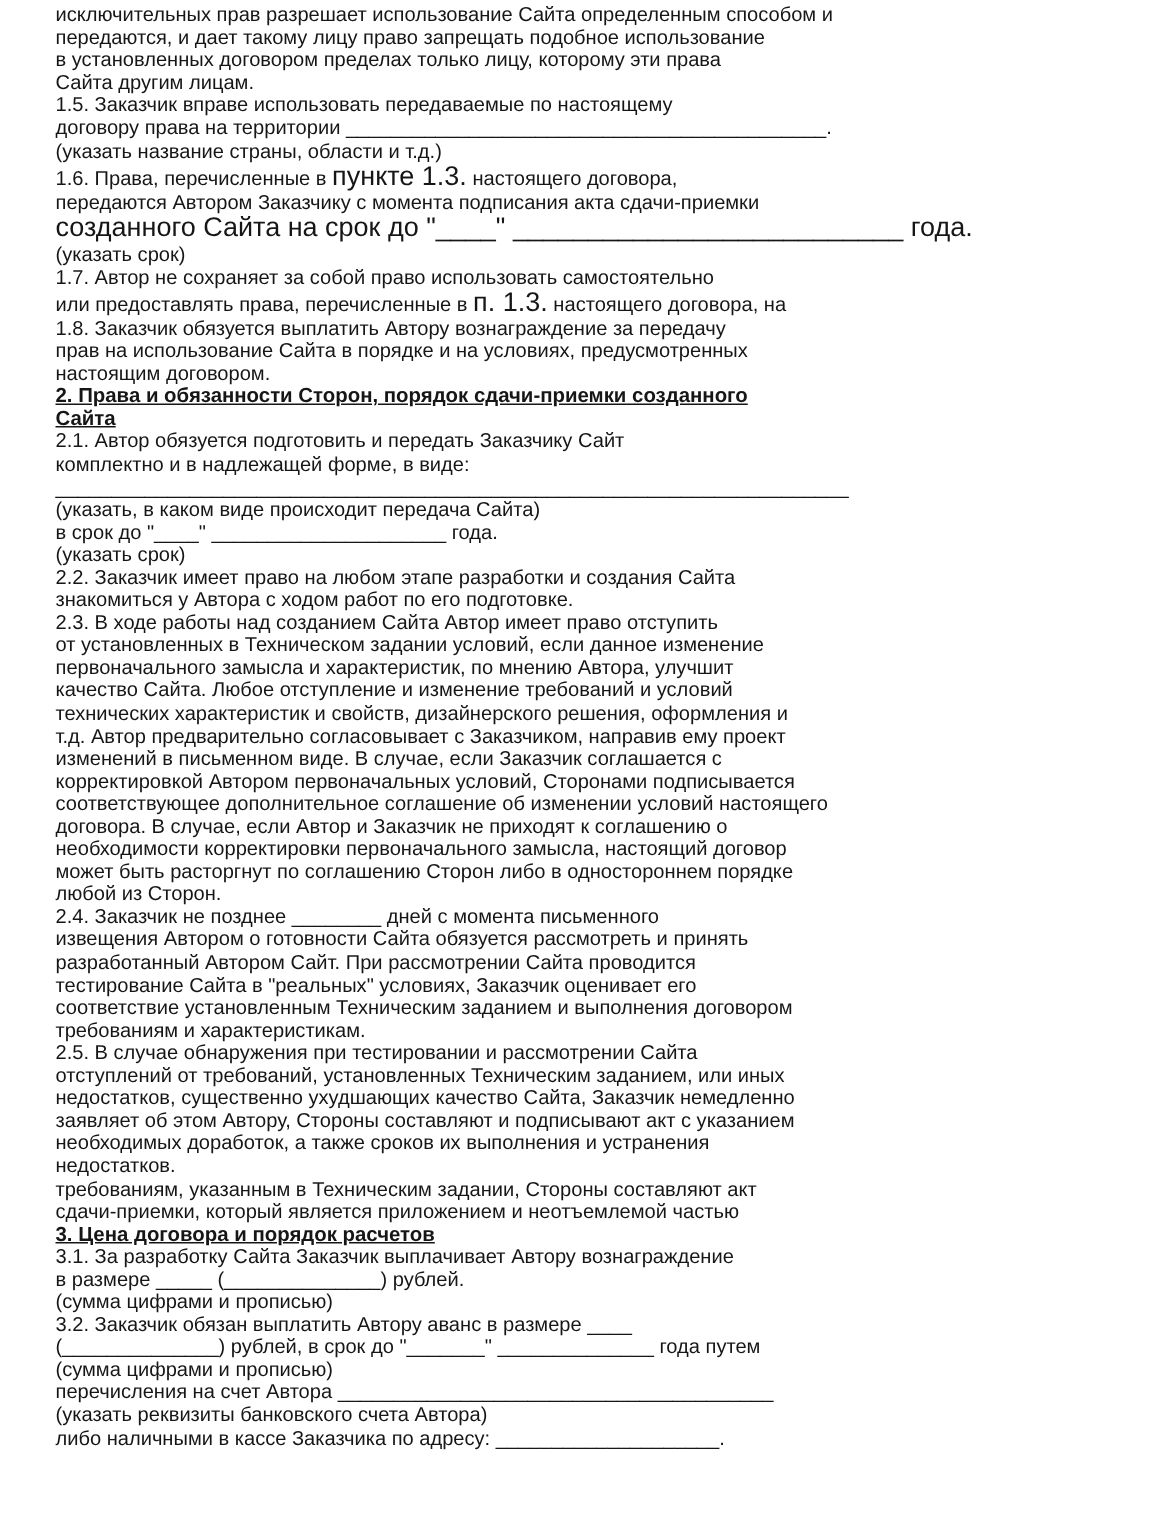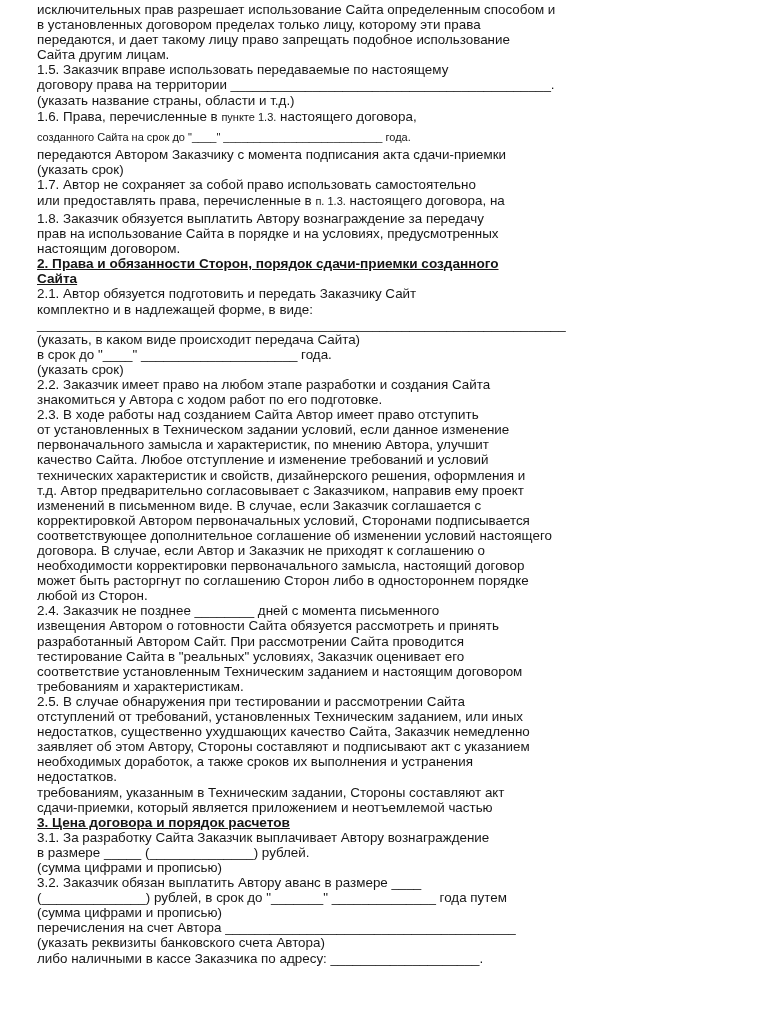--- a/index.html
+++ b/index.html
@@ -31,39 +31,39 @@
   }
   .line.bold {
     font-weight: bold;
     font-size: 13.6px;
     text-decoration: underline;
   }
   .line.big {
     line-height: 19px;
   }
   span.big {
-    font-size: 11px;
+    font-size: 18px;
     line-height: 19px;
   }
 </style>
 </head>
 <body>
 
 <div class="page">
   <div class="doc-body" id="doc">
       <div class="line normal"><span>исключительных прав разрешает использование Сайта определенным способом и</span></div>
+      <div class="line normal"><span>передаются, и дает такому лицу право запрещать подобное использование</span></div>
       <div class="line normal"><span>в установленных договором пределах только лицу, которому эти права</span></div>
-      <div class="line normal"><span>передаются, и дает такому лицу право запрещать подобное использование</span></div>
       <div class="line normal"><span>Сайта другим лицам.</span></div>
       <div class="line normal"><span>1.5. Заказчик вправе использовать передаваемые по настоящему</span></div>
       <div class="line normal"><span>договору права на территории ___________________________________________.</span></div>
       <div class="line normal"><span>(указать название страны, области и т.д.)</span></div>
       <div class="line normal"><span>1.6. Права, перечисленные в </span><span class="big">пункте 1.3.</span><span> настоящего договора,</span></div>
+      <div class="line normal"><span>передаются Автором Заказчику с момента подписания акта сдачи-приемки</span></div>
       <div class="line big"><span class="big">созданного Сайта на срок до "____" __________________________ года.</span></div>
-      <div class="line normal"><span>передаются Автором Заказчику с момента подписания акта сдачи-приемки</span></div>
       <div class="line normal"><span>(указать срок)</span></div>
       <div class="line normal"><span>1.7. Автор не сохраняет за собой право использовать самостоятельно</span></div>
       <div class="line normal"><span>или предоставлять права, перечисленные в </span><span class="big">п. 1.3.</span><span> настоящего договора, на</span></div>
       <div class="line normal"><span>1.8. Заказчик обязуется выплатить Автору вознаграждение за передачу</span></div>
       <div class="line normal"><span>прав на использование Сайта в порядке и на условиях, предусмотренных</span></div>
       <div class="line normal"><span>настоящим договором.</span></div>
       <div class="line bold"><span>2. Права и обязанности Сторон, порядок сдачи-приемки созданного</span></div>
       <div class="line bold"><span>Сайта</span></div>
       <div class="line normal"><span>2.1. Автор обязуется подготовить и передать Заказчику Сайт</span></div>
       <div class="line normal"><span>комплектно и в надлежащей форме, в виде:</span></div>
@@ -83,21 +83,21 @@
       <div class="line normal"><span>корректировкой Автором первоначальных условий, Сторонами подписывается</span></div>
       <div class="line normal"><span>соответствующее дополнительное соглашение об изменении условий настоящего</span></div>
       <div class="line normal"><span>договора. В случае, если Автор и Заказчик не приходят к соглашению о</span></div>
       <div class="line normal"><span>необходимости корректировки первоначального замысла, настоящий договор</span></div>
       <div class="line normal"><span>может быть расторгнут по соглашению Сторон либо в одностороннем порядке</span></div>
       <div class="line normal"><span>любой из Сторон.</span></div>
       <div class="line normal"><span>2.4. Заказчик не позднее ________ дней с момента письменного</span></div>
       <div class="line normal"><span>извещения Автором о готовности Сайта обязуется рассмотреть и принять</span></div>
       <div class="line normal"><span>разработанный Автором Сайт. При рассмотрении Сайта проводится</span></div>
       <div class="line normal"><span>тестирование Сайта в "реальных" условиях, Заказчик оценивает его</span></div>
-      <div class="line normal"><span>соответствие установленным Техническим заданием и настоящим договором</span></div>
+      <div class="line normal"><span>соответствие установленным Техническим заданием и выполнения договором</span></div>
       <div class="line normal"><span>требованиям и характеристикам.</span></div>
       <div class="line normal"><span>2.5. В случае обнаружения при тестировании и рассмотрении Сайта</span></div>
       <div class="line normal"><span>отступлений от требований, установленных Техническим заданием, или иных</span></div>
       <div class="line normal"><span>недостатков, существенно ухудшающих качество Сайта, Заказчик немедленно</span></div>
       <div class="line normal"><span>заявляет об этом Автору, Стороны составляют и подписывают акт с указанием</span></div>
       <div class="line normal"><span>необходимых доработок, а также сроков их выполнения и устранения</span></div>
       <div class="line normal"><span>недостатков.</span></div>
       <div class="line normal"><span>требованиям, указанным в Техническим задании, Стороны составляют акт</span></div>
       <div class="line normal"><span>сдачи-приемки, который является приложением и неотъемлемой частью</span></div>
       <div class="line bold"><span>3. Цена договора и порядок расчетов</span></div>

